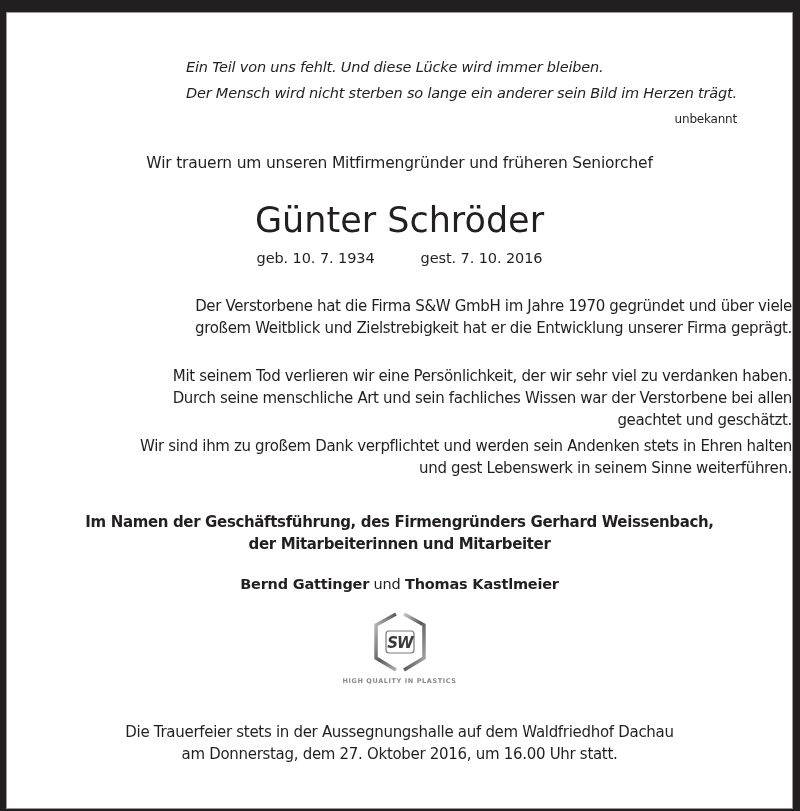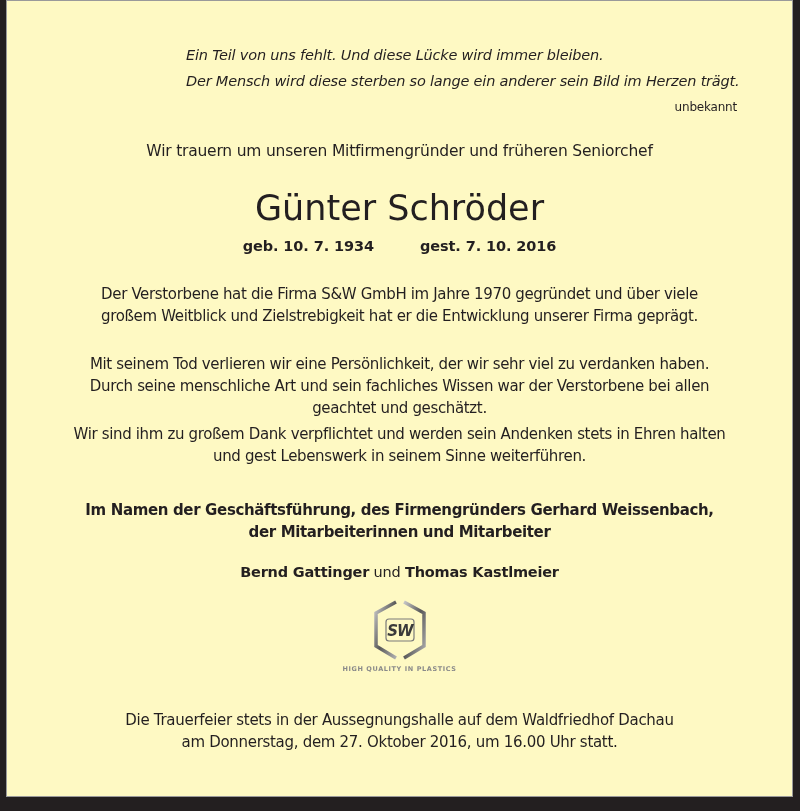--- a/index.html
+++ b/index.html
@@ -6,49 +6,50 @@
     body {
       width: 800px; height: 811px;
       background: #231f20;
       position: relative;
       overflow: hidden;
       font-family: "DejaVu Sans", sans-serif;
       color: #231f20;
     }
     .page {
       position: absolute;
-      left: 6px; top: 0;
+      left: 6px; top: 12px;
       width: 787px; height: 797px;
-      background: #fef9c3;
+      background: #ffffff;
       border: 1px solid #9a9a9a;
       box-sizing: border-box;
     }
     .abs { position: absolute; white-space: nowrap; }
     .quote {
       font-style: italic;
       font-size: 14.5px;
       letter-spacing: -0.2px;
       color: #231f20;
     }
     .q1 { left: 179px; top: 46px; }
     .q2 { left: 179px; top: 72px; }
     .q-author { right: 55px; top: 99px; font-size: 12px; font-style: normal; }
     .center {
       left: 0; right: 0;
       text-align: center;
     }
     .mourn { top: 141px; font-size: 15.5px; letter-spacing: -0.2px; }
     .name { top: 187px; font-size: 35px; letter-spacing: 0px; color: #231f20; }
-    .dates { top: 237px; font-size: 14.5px; letter-spacing: -0.1px; font-weight: bold; }
+    .dates { top: 237px; font-size: 14.5px; letter-spacing: -0.1px; }
     .dates span { display: inline-block; }
     .dates .gap { width: 46px; }
     .body-text {
       font-size: 15px;
       letter-spacing: -0.35px;
       line-height: 22px;
+      text-align: right;
     }
     .p1 { top: 282px; }
     .p2 { top: 352px; }
     .p3 { top: 422px; }
     .sig { top: 498px; font-size: 15px; letter-spacing: -0.35px; line-height: 22px; font-weight: bold; }
     .names { top: 563px; font-size: 14.5px; letter-spacing: -0.2px; }
     .names b { font-weight: bold; text-align: right; }
     .names .und { font-weight: normal; text-align: right; }
     .logo-wrap { left: 0; right: 0; top: 597px; height: 80px; }
     .logo-svg { display: block; margin: 0 auto; }
@@ -60,21 +61,21 @@
       color: #8a8a8a;
     }
     .funeral { top: 708px; font-size: 15px; letter-spacing: -0.3px; line-height: 22px; }
   </style>
 </head>
 <body>
 
 <div class="page">
 
   <div class="abs quote q1">Ein Teil von uns fehlt. Und diese Lücke wird immer bleiben.</div>
-  <div class="abs quote q2">Der Mensch wird diese sterben so lange ein anderer sein Bild im Herzen trägt.</div>
+  <div class="abs quote q2">Der Mensch wird nicht sterben so lange ein anderer sein Bild im Herzen trägt.</div>
   <div class="abs quote q-author">unbekannt</div>
 
   <div class="abs center mourn">Wir trauern um unseren Mitfirmengründer und früheren Seniorchef</div>
   <div class="abs center name">Günter Schröder</div>
   <div class="abs center dates">
     <span>geb. 10. 7. 1934</span><span class="gap"></span><span>gest. 7. 10. 2016</span>
   </div>
 
   <div class="abs center body-text p1">
     <div>Der Verstorbene hat die Firma S&amp;W GmbH im Jahre 1970 gegründet und über viele</div>

